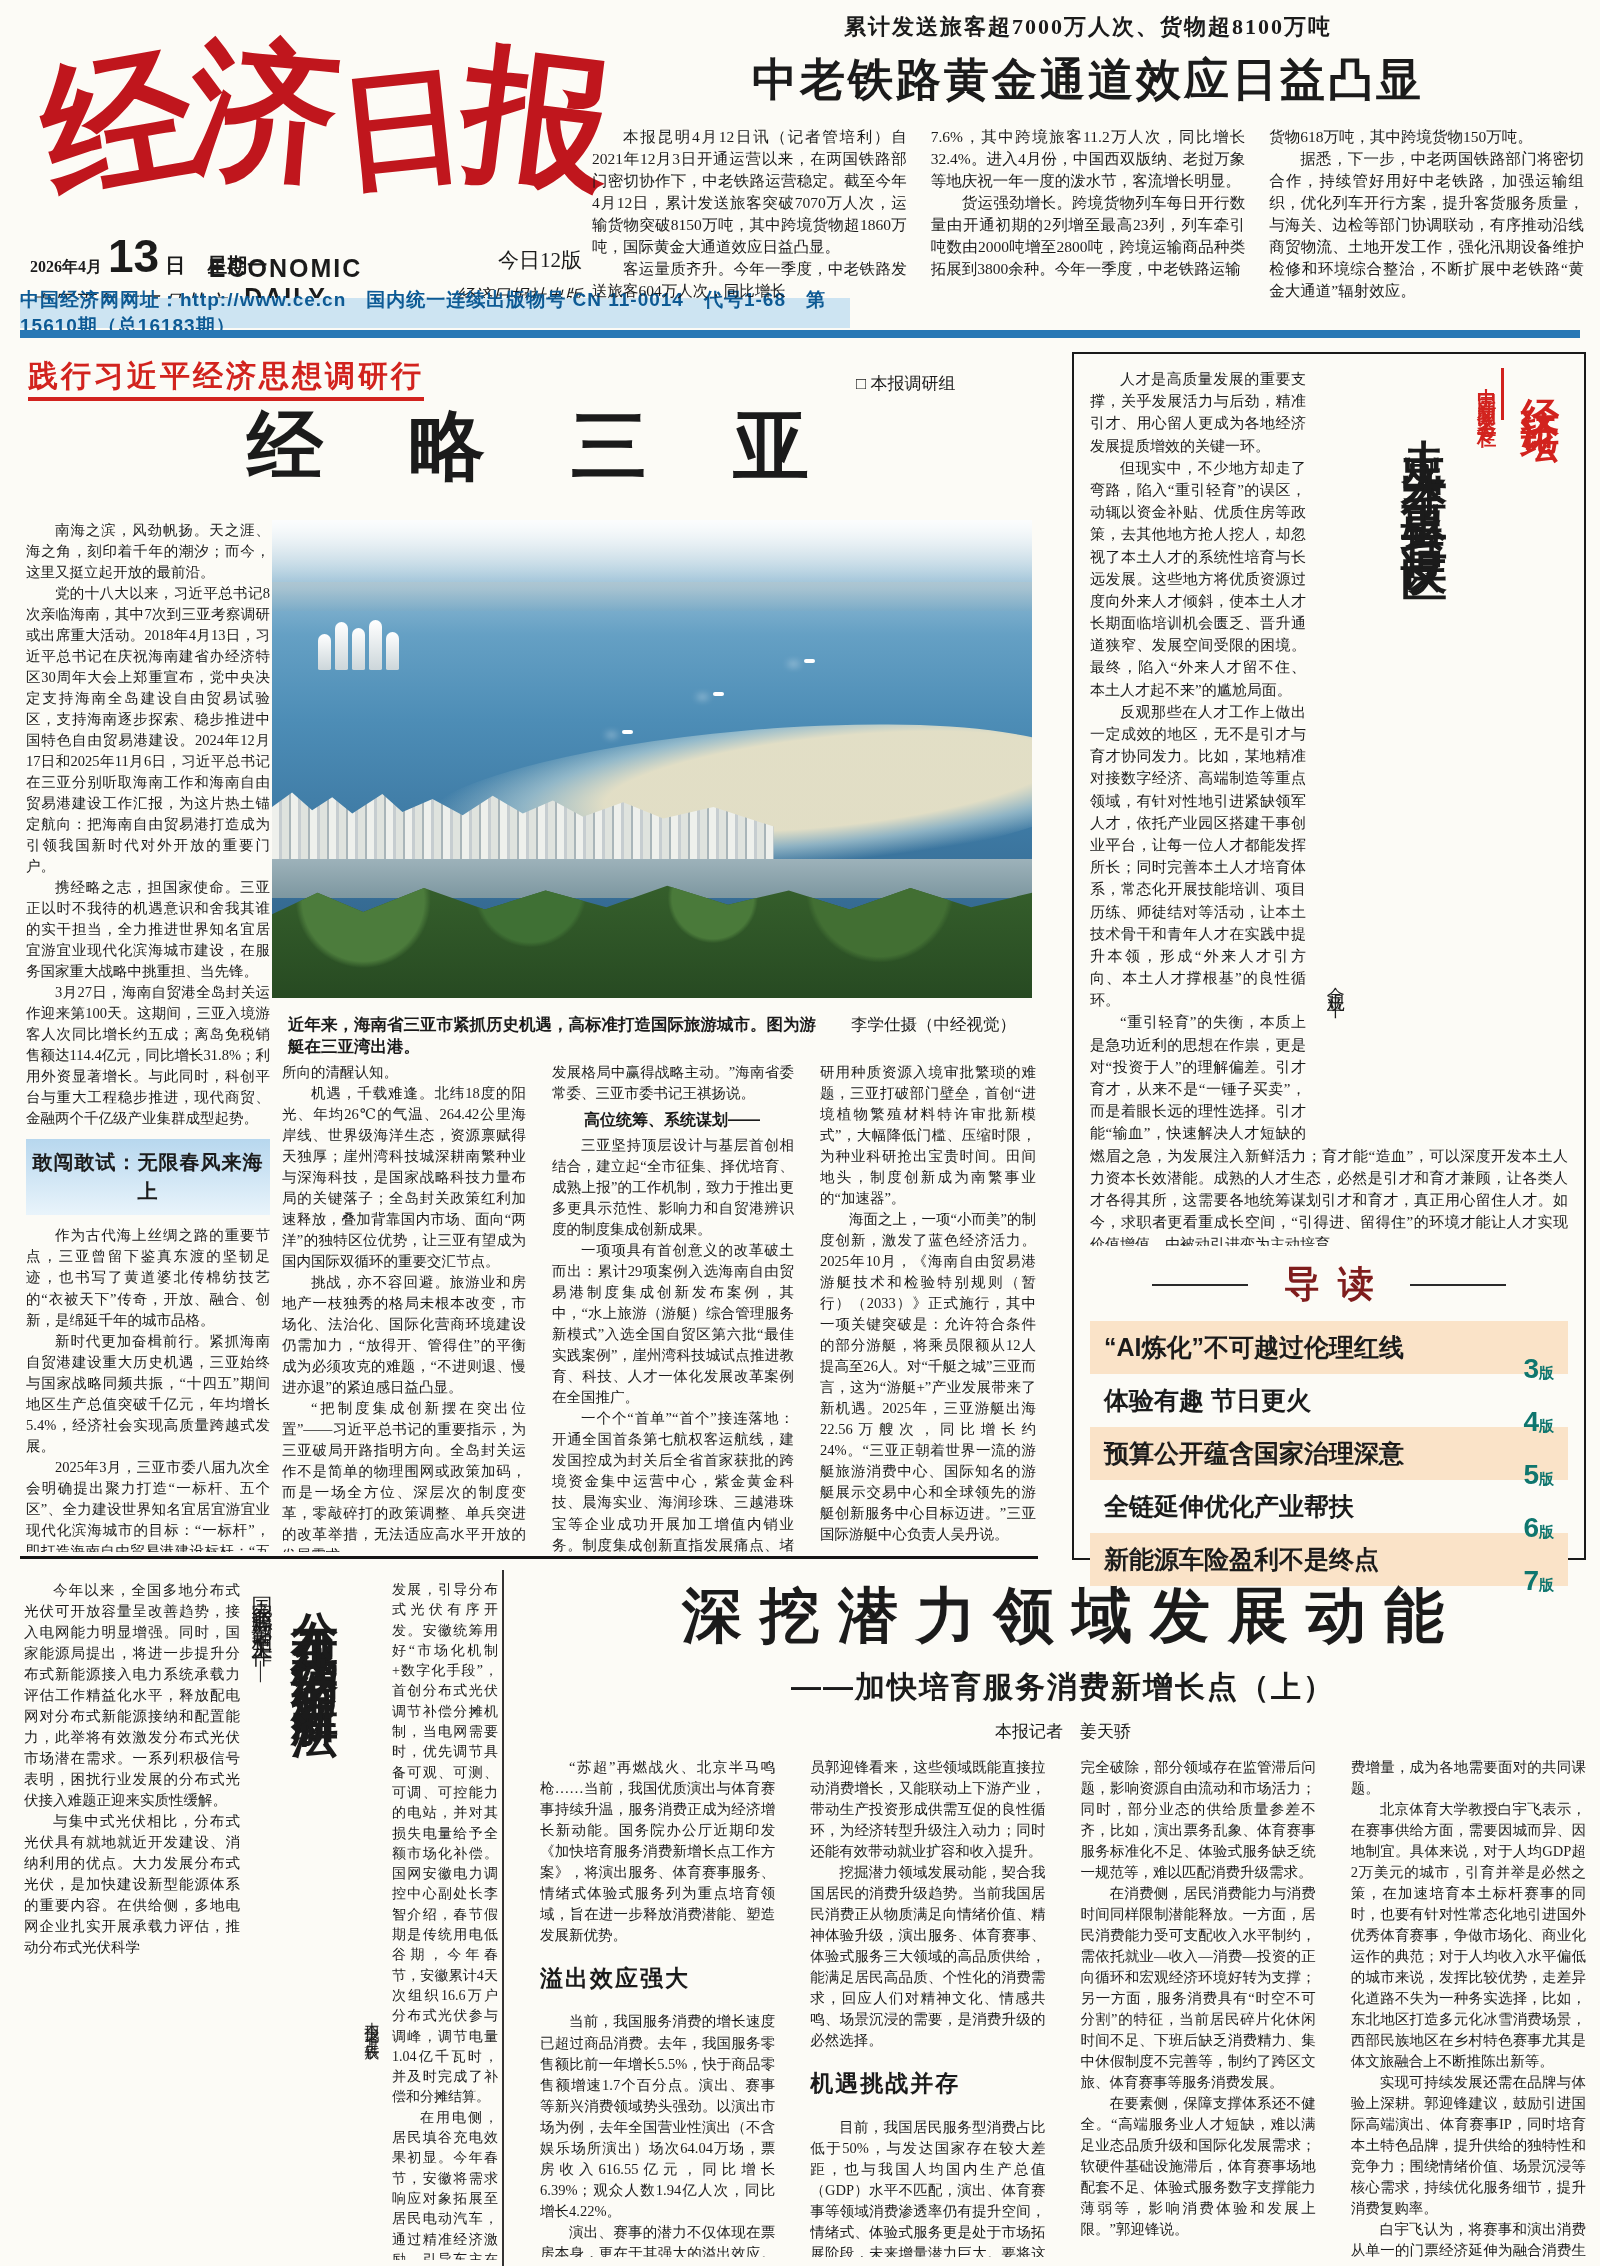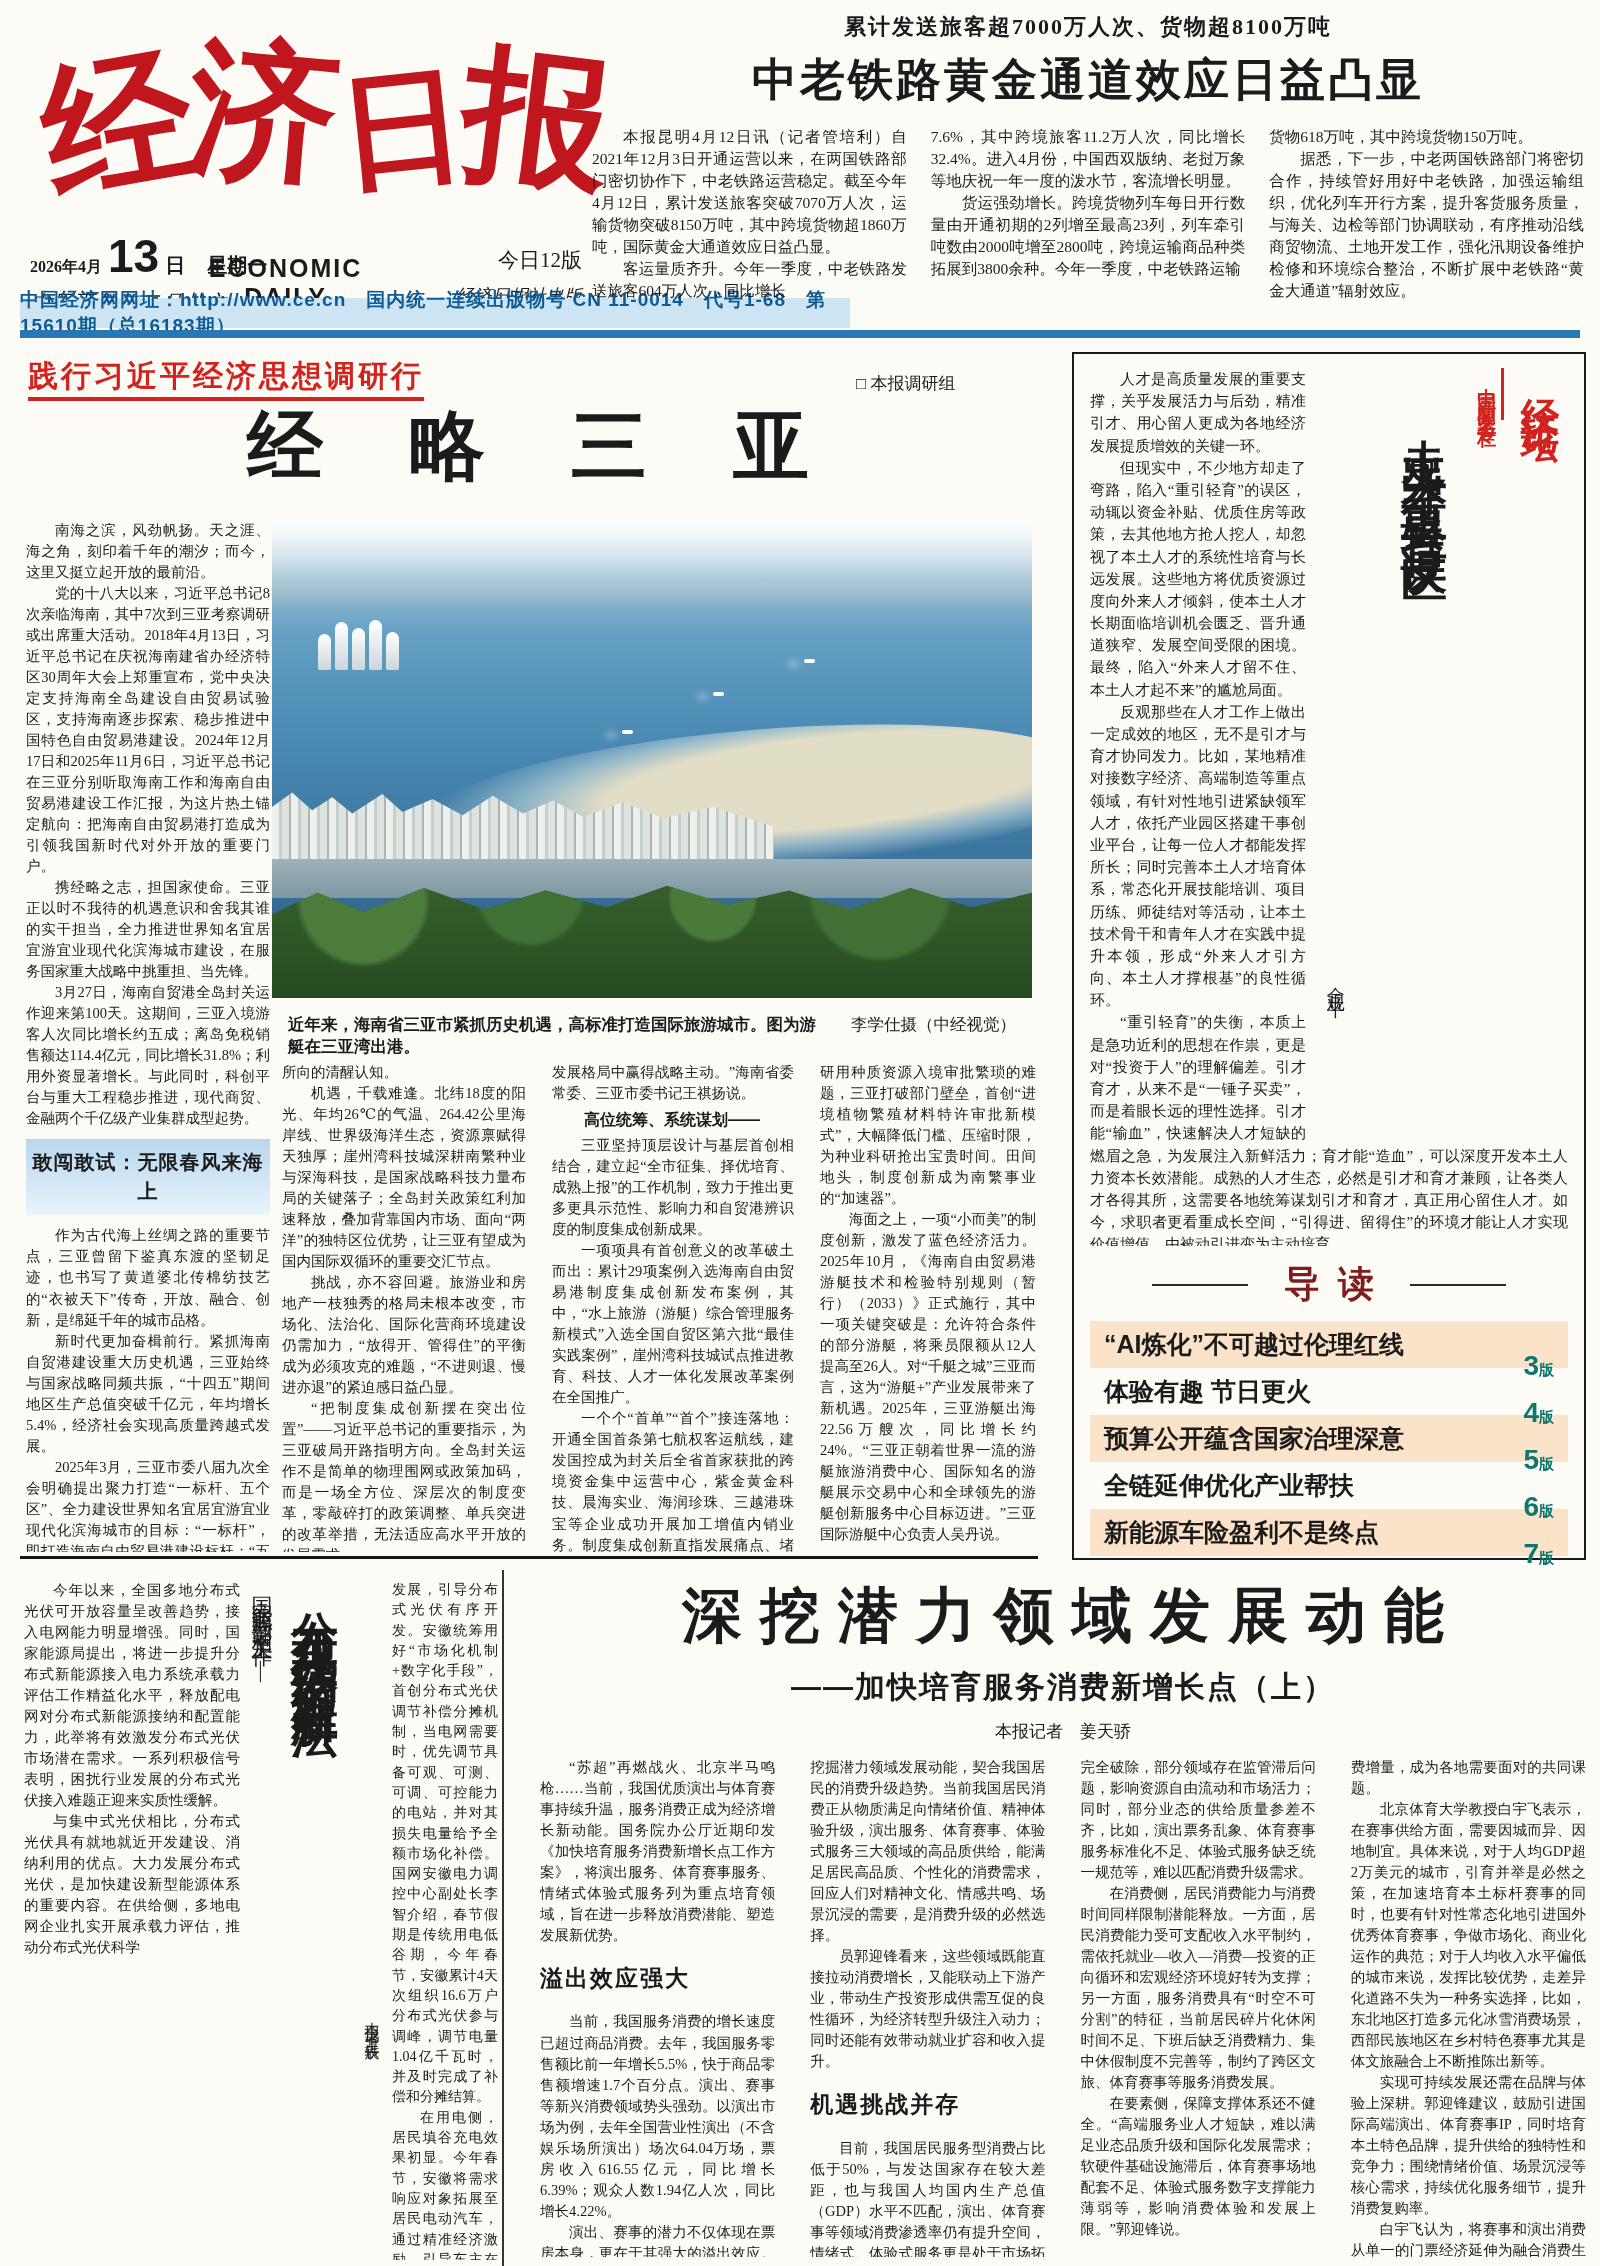--- a/index.html
+++ b/index.html
@@ -78,21 +78,21 @@
           border-left:3px solid #d2231e;padding-left:8px;}
   .fl-small{font-family:"Liberation Sans",sans-serif;font-weight:700;font-size:19px;color:#d2231e;letter-spacing:6px;padding-left:10px;padding-top:4px;}
   .forum-head{position:absolute;top:34px;right:116px;height:716px;font-family:"Liberation Sans",sans-serif;
               font-weight:900;font-size:46px;letter-spacing:11px;line-height:1.2;}
   .forum-author{position:absolute;left:4px;bottom:130px;font-size:18px;letter-spacing:8px;}
   .guide{margin-top:14px;}
   .guide-titlerow{display:flex;align-items:center;justify-content:center;gap:18px;}
   .gline{width:96px;height:2px;background:#2a2a2a;}
   .gtitle{font-family:"Liberation Sans",sans-serif;font-weight:900;font-size:36px;color:#7f1d1d;letter-spacing:18px;text-indent:18px;}
   .gitems{margin-top:12px;}
-  .gitem{display:flex;justify-content:space-between;align-items:center;height:47px;padding:0 14px;
+  .gitem{display:flex;justify-content:space-between;align-items:center;height:53px;padding:0 14px;
          font-family:"Liberation Sans",sans-serif;font-weight:700;font-size:25px;}
   .gitem.hl{background:#fae3c8;}
   .gpage{color:#0f766e;font-weight:700;font-size:28px;margin-top:42px;}
   .gpage small{font-size:15px;font-weight:700;}
   
   .pvart{left:20px;top:1570px;width:484px;height:696px;border-right:2px solid #333;box-sizing:border-box;}
   .pv-col1{left:24px;top:1580px;width:216px;height:680px;}
   .pv-kicker{left:248px;top:1580px;height:684px;font-size:21px;letter-spacing:5px;}
   .pv-head{left:284px;top:1574px;height:690px;font-family:"Liberation Sans",sans-serif;font-weight:900;
            font-size:47px;letter-spacing:9px;}
@@ -294,22 +294,22 @@
             <p>“苏超”再燃战火、北京半马鸣枪……当前，我国优质演出与体育赛事持续升温，服务消费正成为经济增长新动能。国务院办公厅近期印发《加快培育服务消费新增长点工作方案》，将演出服务、体育赛事服务、情绪式体验式服务列为重点培育领域，旨在进一步释放消费潜能、塑造发展新优势。</p>
           </div>
         <div class="csub">溢出效应强大</div>
         <div class="col">
             <p>当前，我国服务消费的增长速度已超过商品消费。去年，我国服务零售额比前一年增长5.5%，快于商品零售额增速1.7个百分点。演出、赛事等新兴消费领域势头强劲。以演出市场为例，去年全国营业性演出（不含娱乐场所演出）场次64.04万场，票房收入616.55亿元，同比增长6.39%；观众人数1.94亿人次，同比增长4.22%。</p>
             <p>演出、赛事的潜力不仅体现在票房本身，更在于其强大的溢出效应。比如，广州K11商业综合体在今年元旦假期引入国际戏剧IP《莫扎特！》《阿波罗尼亚》等演出，为消费者提供了丰富的文化体验，拉动商圈客流同比上升近20%。</p>
           </div>
       </div>
       <div class="svc-col">
         <div class="col nif">
+            <p>员郭迎锋看来，这些领域既能直接拉动消费增长，又能联动上下游产业，带动生产投资形成供需互促的良性循环，为经济转型升级注入动力；同时还能有效带动就业扩容和收入提升。</p>
             <p>挖掘潜力领域发展动能，契合我国居民的消费升级趋势。当前我国居民消费正从物质满足向情绪价值、精神体验升级，演出服务、体育赛事、体验式服务三大领域的高品质供给，能满足居民高品质、个性化的消费需求，回应人们对精神文化、情感共鸣、场景沉浸的需要，是消费升级的必然选择。</p>
-            <p>员郭迎锋看来，这些领域既能直接拉动消费增长，又能联动上下游产业，带动生产投资形成供需互促的良性循环，为经济转型升级注入动力；同时还能有效带动就业扩容和收入提升。</p>
           </div>
         <div class="csub">机遇挑战并存</div>
         <div class="col">
             <p>目前，我国居民服务型消费占比低于50%，与发达国家存在较大差距，也与我国人均国内生产总值（GDP）水平不匹配，演出、体育赛事等领域消费渗透率仍有提升空间，情绪式、体验式服务更是处于市场拓展阶段，未来增量潜力巨大。要将这种潜力充分转化为现实增长动能，仍面临供给质量、消费能力与要素支撑等方面的挑战。</p>
           </div>
       </div>
       <div class="svc-col">
         <div class="col nif">
             <p>完全破除，部分领域存在监管滞后问题，影响资源自由流动和市场活力；同时，部分业态的供给质量参差不齐，比如，演出票务乱象、体育赛事服务标准化不足、体验式服务缺乏统一规范等，难以匹配消费升级需求。</p>
             <p>在消费侧，居民消费能力与消费时间同样限制潜能释放。一方面，居民消费能力受可支配收入水平制约，需依托就业—收入—消费—投资的正向循环和宏观经济环境好转为支撑；另一方面，服务消费具有“时空不可分割”的特征，当前居民碎片化休闲时间不足、下班后缺乏消费精力、集中休假制度不完善等，制约了跨区文旅、体育赛事等服务消费发展。</p>

